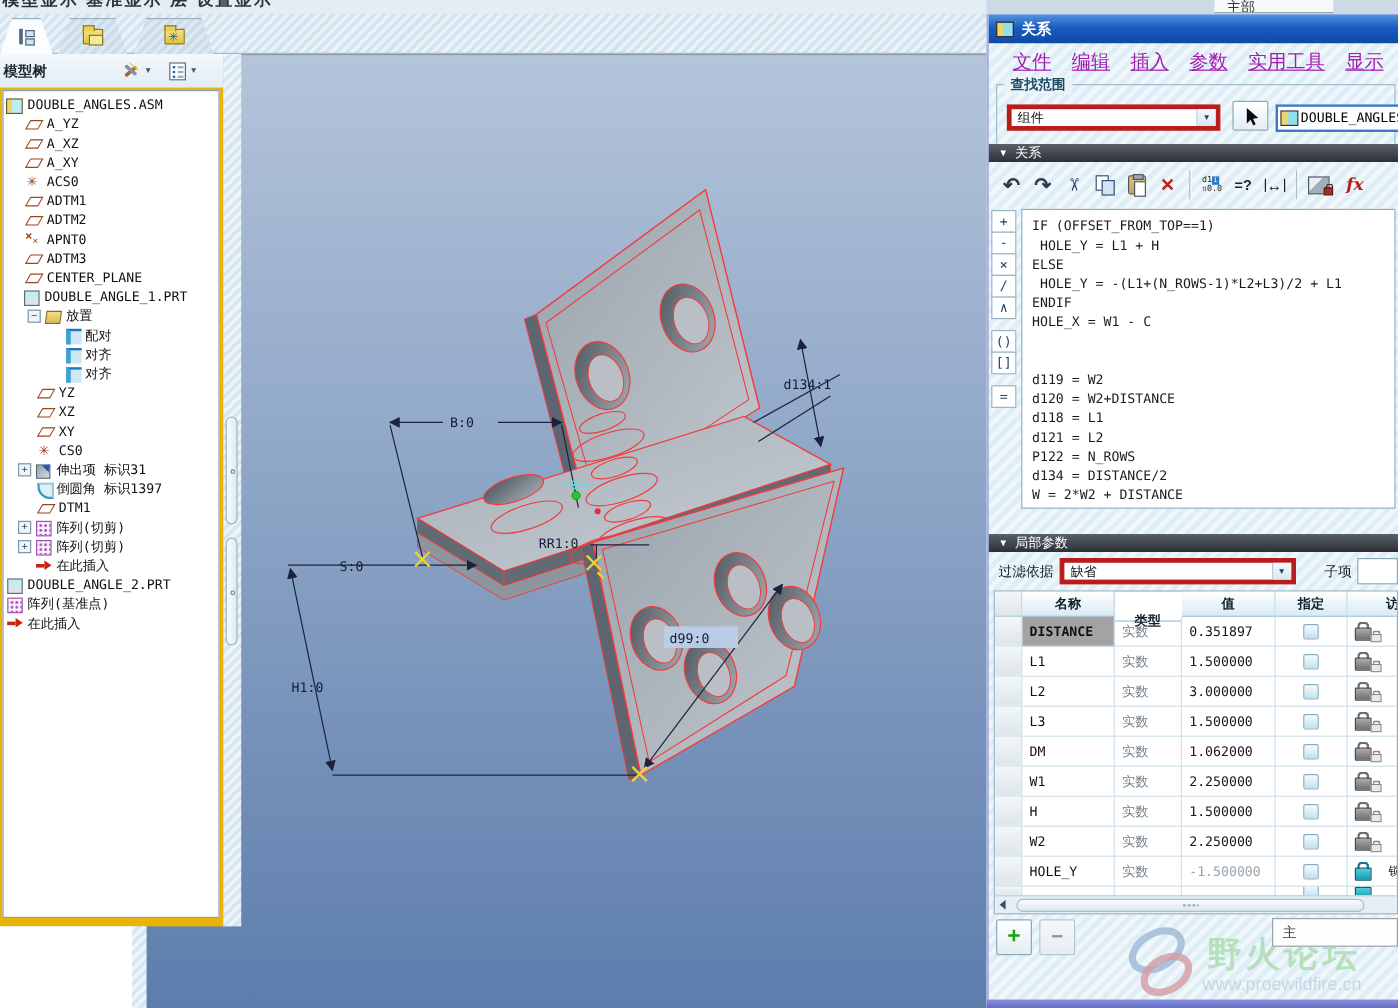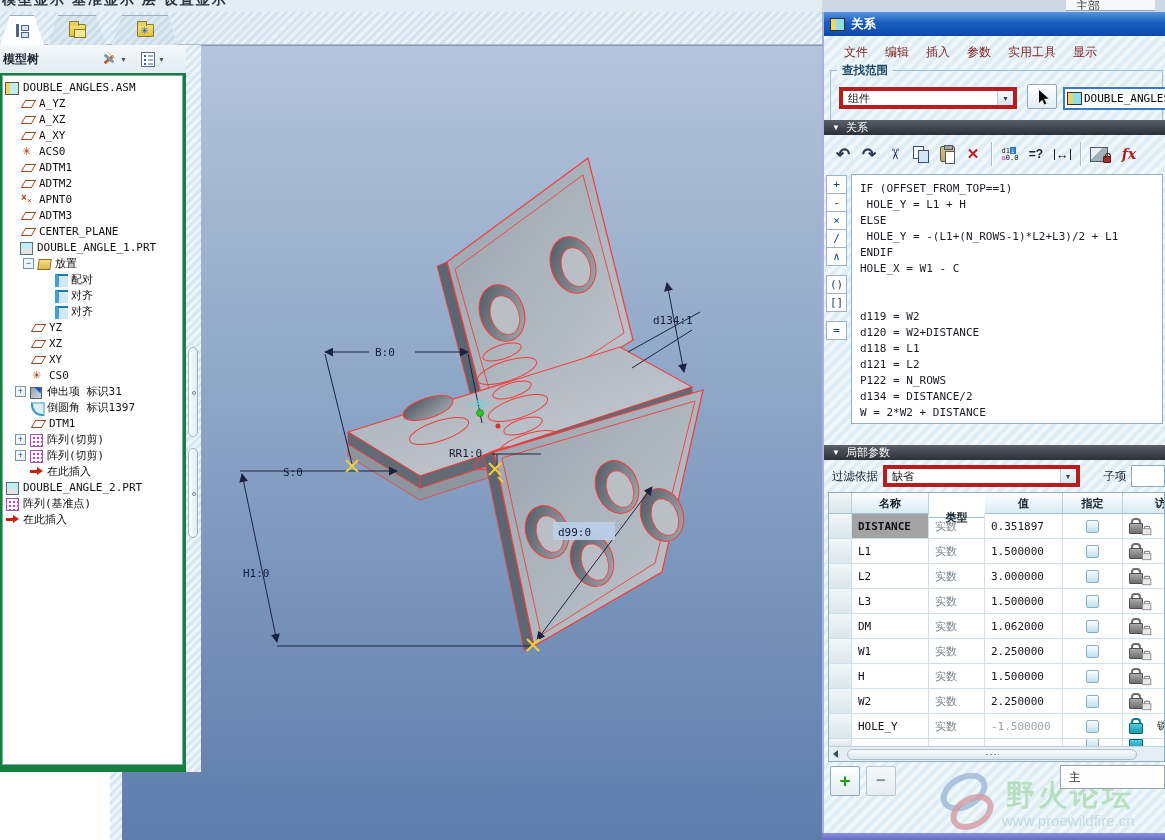--- a/index.html
+++ b/index.html
@@ -21,21 +21,21 @@
   .tab1 { left:0; width:44px; } .tab2 { left:48px; width:58px; } .tab3 { left:112px; width:66px; }
   .ic-tree { width:13px; height:13px; border-left:3px solid #51667a; position:relative; }
   .ic-tree::before { content:""; position:absolute; left:2px; top:1px; width:6px; height:4px; border:1px solid #51667a; background:#cfe4ee; }
   .ic-tree::after  { content:""; position:absolute; left:2px; top:8px; width:6px; height:4px; border:1px solid #51667a; background:#cfe4ee; }
   .ic-folder { width:17px; height:13px; background:linear-gradient(#f4e37a,#dfc23f); border:1px solid #8a7a22; border-radius:1px; position:relative; }
   .ic-folder::before { content:""; position:absolute; left:-1px; top:-4px; width:8px; height:4px; background:#e8d05c; border:1px solid #8a7a22; border-bottom:none; }
   .ic-folder.dbl::after { content:""; position:absolute; left:4px; top:4px; width:10px; height:7px; background:#f6ea9a; border:1px solid #8a7a22; }
   .ic-folder.star::after { content:"✳"; position:absolute; left:3px; top:0px; font-size:10px; color:#2c50c8; }
 
   
-  .tree-panel { position:absolute; left:0; top:45px; width:186px; height:727px; background:#15803d; }
+  .tree-panel { position:absolute; left:0; top:45px; width:186px; height:727px; background:#eab308; }
   .tree-head { position:absolute; left:0; top:0; width:186px; height:28px;
     background:linear-gradient(#f4f8fb,#e2ecf3); display:flex; align-items:center; }
   .tree-title { font-size:12px; font-weight:bold; color:#1d2732; margin-left:3px; }
   .tool-btn { display:flex; align-items:center; margin-left:14px; cursor:pointer; }
   .tool-btn .dd { font-size:7px; color:#44566a; margin-left:3px; }
   .ic-tools { width:16px; height:15px; position:relative; }
   .ic-tools::before { content:""; position:absolute; left:2px; top:6px; width:12px; height:3px; background:#b06030; border-radius:2px; transform:rotate(-40deg); }
   .ic-tools::after { content:""; position:absolute; left:2px; top:5px; width:12px; height:3px; background:#7e95a8; border-radius:2px; transform:rotate(40deg); box-shadow:0 -4px 0 -1px #e8c84a; }
   .ic-list { width:14px; height:15px; background:#fff; border:1px solid #5a7081; position:relative; }
   .ic-list::before { content:""; position:absolute; left:2px; top:2px; width:2px; height:2px; background:#2a62b8; box-shadow:0 4px 0 #2a62b8, 0 8px 0 #2a62b8; }
@@ -88,34 +88,34 @@
   .sash.s1 { top:302px; height:90px; } .sash.s1 i { top:43px; }
   .sash.s2 { top:403px; height:90px; } .sash.s2 i { top:43px; }
 
   
   .viewport { position:absolute; left:122px; top:45px; width:700px; height:795px;
     background:linear-gradient(180deg,#b4c4da 0%,#8da5c6 45%,#5e7dad 100%);
     border-top:1px solid #8898a8; }
   svg.scene { position:absolute; left:201px; top:45px; }
 
   
-  .tr-clip { position:absolute; left:1066px; top:0; width:89px; height:11px; background:#f6f8f9;
+  .tr-clip { position:absolute; left:1012px; top:0; width:99px; height:11px; background:#f6f8f9;
     border-bottom:1px solid #9aa2ae; overflow:hidden; }
   .tr-clip span { position:absolute; left:10px; top:-2px; font-size:12px; color:#333; }
   .dialog { position:absolute; left:822px; top:8px; width:343px; height:832px; overflow:hidden; }
   .dlg-left { position:absolute; left:0; top:4px; width:2px; height:828px; background:#a8b0e4; }
   .dlg-bottom { position:absolute; left:0; bottom:0; width:343px; height:7px; background:linear-gradient(#8890dc,#646cc4); }
   .titlebar { position:absolute; left:2px; top:4px; width:341px; height:24px;
     background:linear-gradient(180deg,#5695e0,#1a5cc0 45%,#0c4aa8); display:flex; align-items:center; }
   .titlebar .ttl { color:#fff; font-size:12.5px; font-weight:bold; margin-left:6px; }
   .ic-part-win { width:15px; height:13px; margin-left:6px; background:linear-gradient(90deg,#ead66a 0 38%,#8fe0ea 38%); border:1px solid #333; }
   .dlg-body { position:absolute; left:2px; top:28px; width:341px; height:797px;
     background:repeating-linear-gradient(135deg,#eff7fb 0 4px,#dfeef6 4px 8px); }
   .menubar { position:absolute; left:2px; top:32px; width:341px; height:24px; display:flex; align-items:center; padding-left:20px; gap:17px; }
-  .menubar .mi { font-size:12px; color:#7f1d1d; cursor:pointer; white-space:nowrap; }
+  .menubar .mi { font-size:16px; color:#a21caf; cursor:pointer; white-space:nowrap;text-decoration:underline; }
 
   .groupbox { position:absolute; left:8px; top:62px; width:333px; height:52px; border:1px solid #9cbecd; }
   .gb-legend { position:absolute; left:6px; top:-8px; background:#e9f3f8; padding:0 5px; font-size:11.5px; font-weight:bold; color:#1c4a66; }
   .combo { position:absolute; background:#fff; border:4px solid #b91c1c; display:flex; align-items:center; font-size:11px; color:#111; }
   .combo .cval { flex:1; padding-left:5px; font-family:"DejaVu Sans Mono", monospace; }
   .combo .carr { width:16px; height:100%; border-left:1px solid #b8ccd8; display:flex; align-items:center; justify-content:center; font-size:7px; color:#30445a; background:linear-gradient(#f4fafc,#d8e8f0); }
   .scope-combo { left:8px; top:16px; width:178px; height:22px; }
   .cursor-btn { position:absolute; left:196px; top:13px; width:30px; height:25px; background:linear-gradient(#fff,#e2edf3);
     border:1px solid #8aaabb; border-radius:2px; display:flex; align-items:center; justify-content:center; }
   .scope-model { position:absolute; left:232px; top:16px; width:118px; height:23px; background:#fff;

